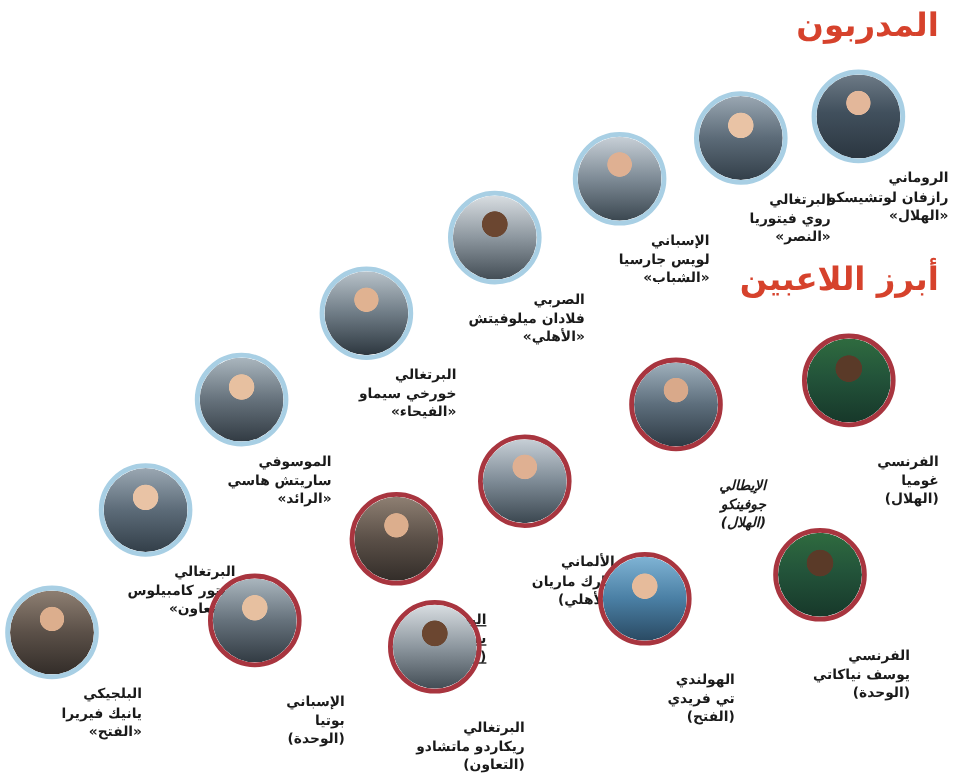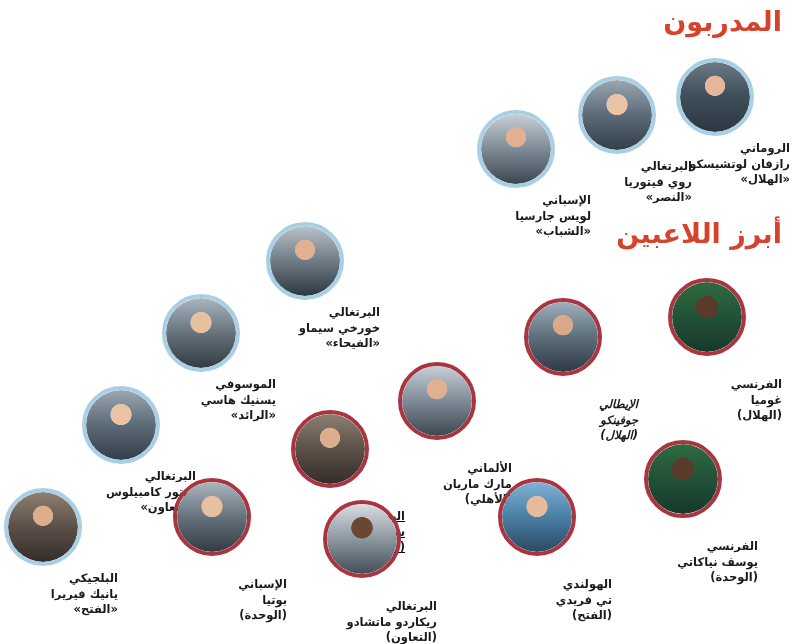--- a/index.html
+++ b/index.html
@@ -113,36 +113,44 @@
 
   <div class="node coach" style="right:209px;top:110px;">
     <span class="ring">
         <span class="photo p-c"></span>
       </span>
     <div class="caption">الإسباني
 لويس جارسيا
 «الشباب»</div>
   </div>
 
+  <div class="node coach" style="right:313px;top:159px;">
+    <span class="ring">
+        <span class="photo p-e"></span>
+      </span>
+    <div class="caption">الصربي
+فلادان ميلوفيتش
+«الأهلي»</div>
+  </div>
 
   <div class="node coach" style="right:420px;top:222px;">
     <span class="ring">
         <span class="photo p-g"></span>
       </span>
     <div class="caption">البرتغالي
 خورخي سيماو
 «الفيحاء»</div>
   </div>
 
   <div class="node coach" style="right:524px;top:294px;">
     <span class="ring">
         <span class="photo p-i"></span>
       </span>
     <div class="caption">الموسوفي
-يسنيك هاسي
+ساريتش هاسي
 «الرائد»</div>
   </div>
 
   <div class="node coach" style="right:604px;top:386px;">
     <span class="ring">
         <span class="photo p-b"></span>
       </span>
     <div class="caption">البرتغالي
 فيتور كامبيلوس
 «التعاون»</div>
@@ -204,21 +212,21 @@
 
   <div class="node player" style="right:363px;top:500px;">
     <span class="ring">
         <span class="photo p-e"></span>
       </span>
     <div class="caption">البرتغالي
 ريكاردو ماتشادو
 (التعاون)</div>
   </div>
 
-  <div class="node player" style="right:188px;top:478px;">
+  <div class="node player" style="right:188px;top:460px;">
     <span class="ring">
         <span class="photo p-f"></span>
       </span>
     <div class="caption">الهولندي
 تي فريدي
 (الفتح)</div>
   </div>
 
   <div class="node player" style="right:42px;top:440px;">
     <span class="ring">

